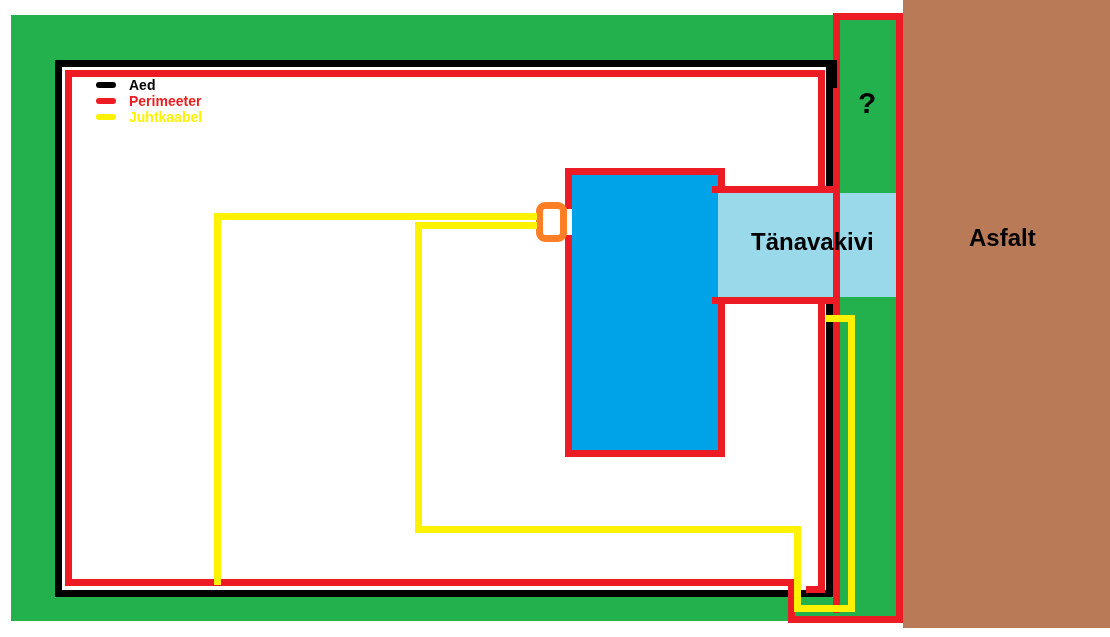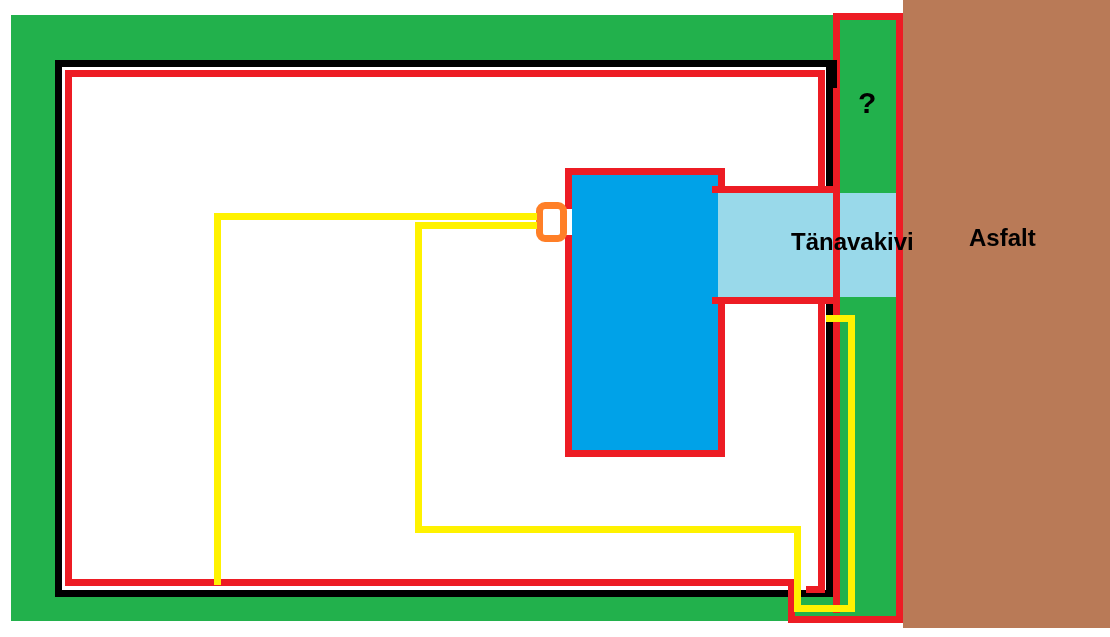--- a/index.html
+++ b/index.html
@@ -105,18 +105,32 @@
   <div class="abs bg-yellow" style="left:215px;top:213px;width:322px;height:7px;"></div>
   <div class="abs bg-yellow" style="left:214px;top:213px;width:7px;height:372px;"></div>
   <div class="abs bg-yellow" style="left:418px;top:222px;width:119px;height:7px;"></div>
   <div class="abs bg-yellow" style="left:415px;top:222px;width:7px;height:311px;"></div>
   <div class="abs bg-yellow" style="left:415px;top:526px;width:386px;height:7px;"></div>
   <div class="abs bg-yellow" style="left:794px;top:526px;width:7px;height:86px;"></div>
   <div class="abs bg-yellow" style="left:794px;top:605px;width:61px;height:7px;"></div>
   <div class="abs bg-yellow" style="left:848px;top:315px;width:7px;height:297px;"></div>
   <div class="abs bg-yellow" style="left:826px;top:315px;width:29px;height:7px;"></div>
 
+  <div class="abs legend">
+    <div class="legend-row">
+      <span class="dash dash-aed"></span>
+      <span class="legend-label c-black">Aed</span>
+    </div>
+    <div class="legend-row">
+      <span class="dash dash-perimeter"></span>
+      <span class="legend-label c-red">Perimeeter</span>
+    </div>
+    <div class="legend-row">
+      <span class="dash dash-cable"></span>
+      <span class="legend-label c-yellow">Juhtkaabel</span>
+    </div>
+  </div>
 
-  <div class="abs zone-label" style="left:751px;top:229px;margin-left:40px;">Tänavakivi</div>
+  <div class="abs zone-label" style="left:751px;top:229px;">Tänavakivi</div>
   <div class="abs zone-label" style="left:969px;top:225px;">Asfalt</div>
   <div class="abs q-label" style="left:858px;top:88px;">?</div>
 
 </div>
 
 </body></html>

